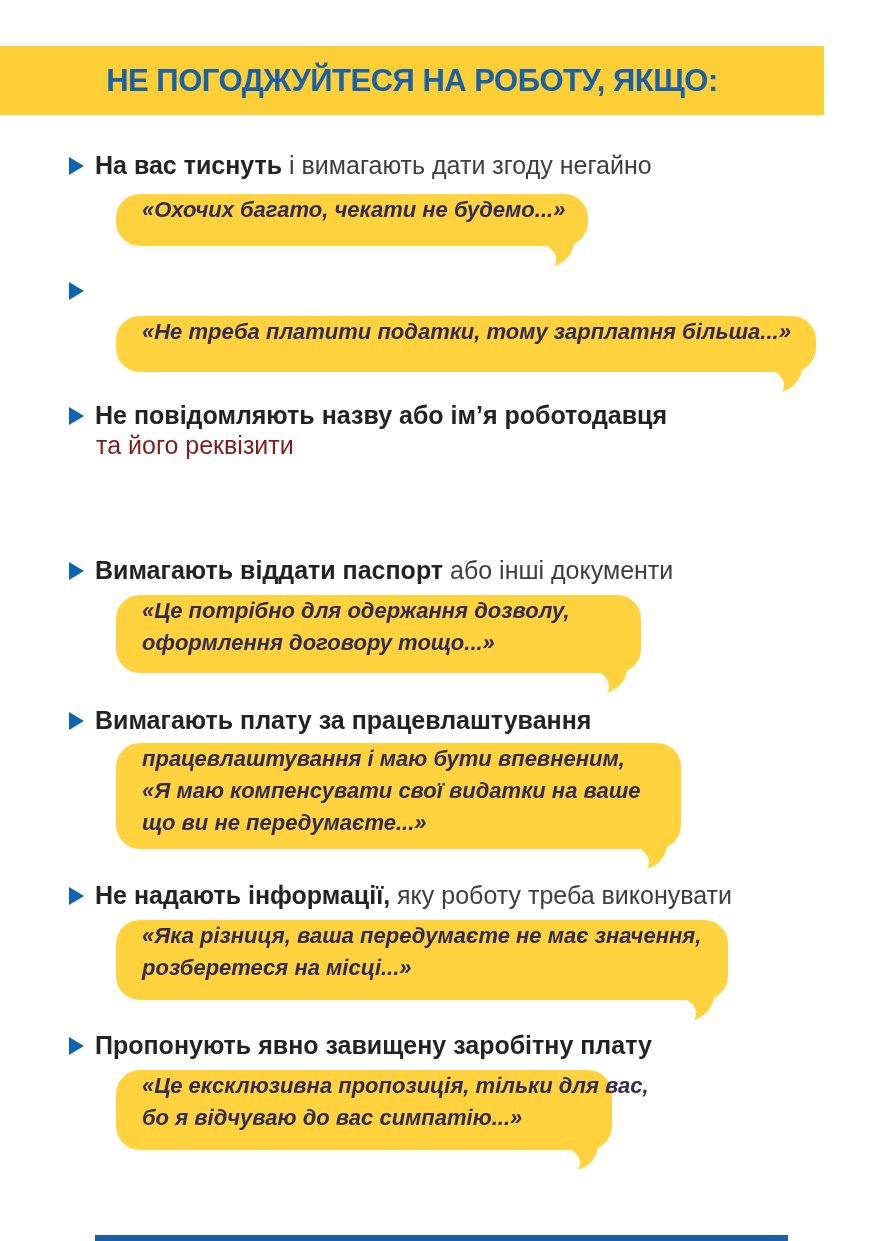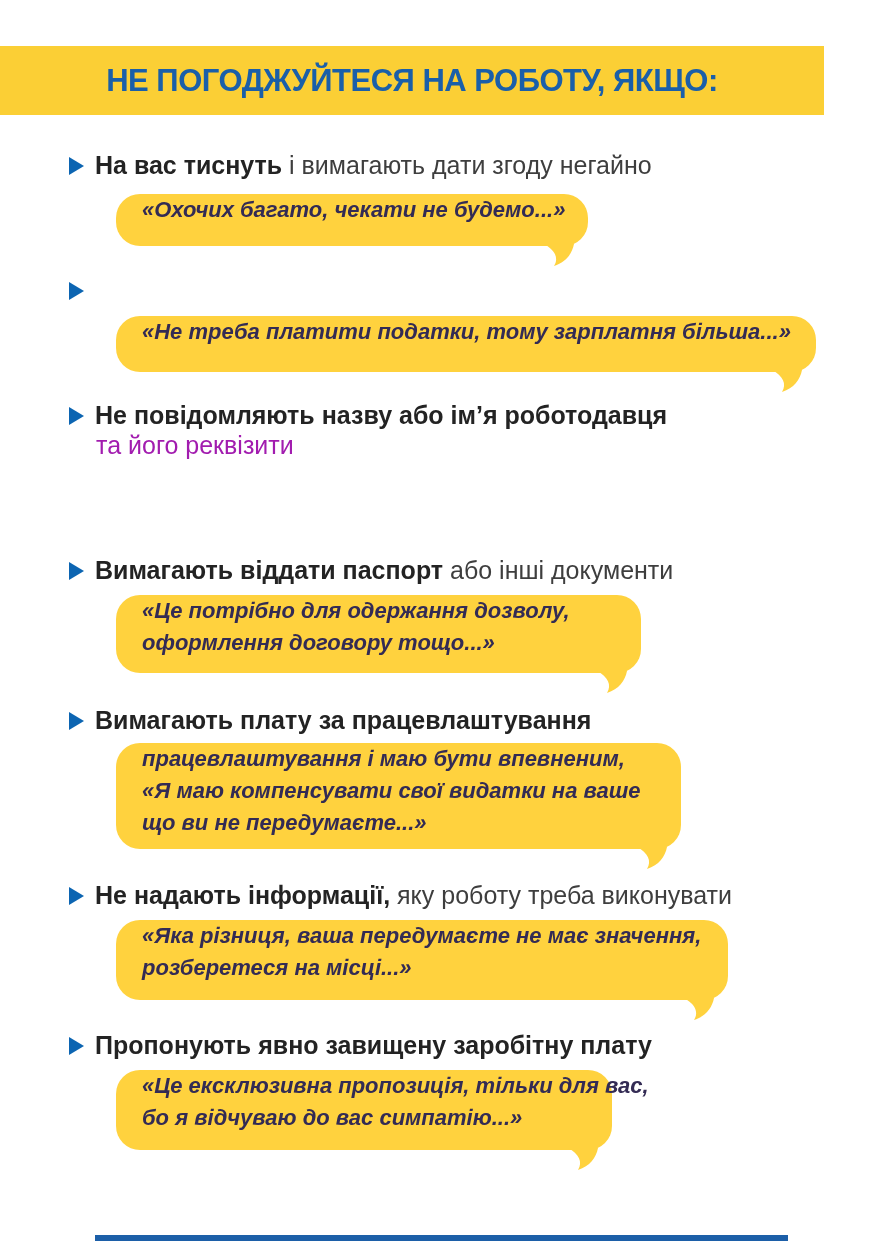--- a/index.html
+++ b/index.html
@@ -45,21 +45,21 @@
     border-bottom: 9px solid transparent;
     margin-right: 11px;
     vertical-align: baseline;
     position: relative;
     top: 1px;
   }
   .heading .line2 {
     display: block;
     padding-left: 27px;
     font-weight: normal;
-    color: #a21caf;
+    color: #7f1d1d;
   }
   .bubble {
     position: absolute;
     left: 116px;
     background: #FFD23E;
     border-radius: 24px;
     display: flex;
     flex-direction: column;
     padding: 0 24px 14px 26px;
     box-sizing: border-box;

